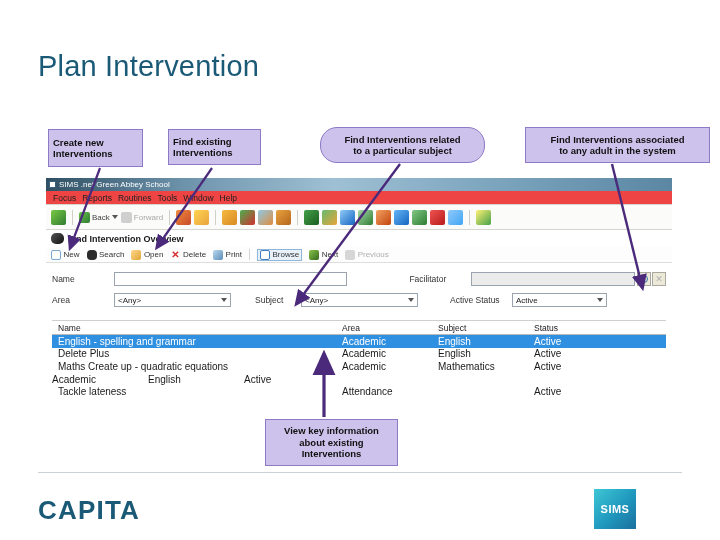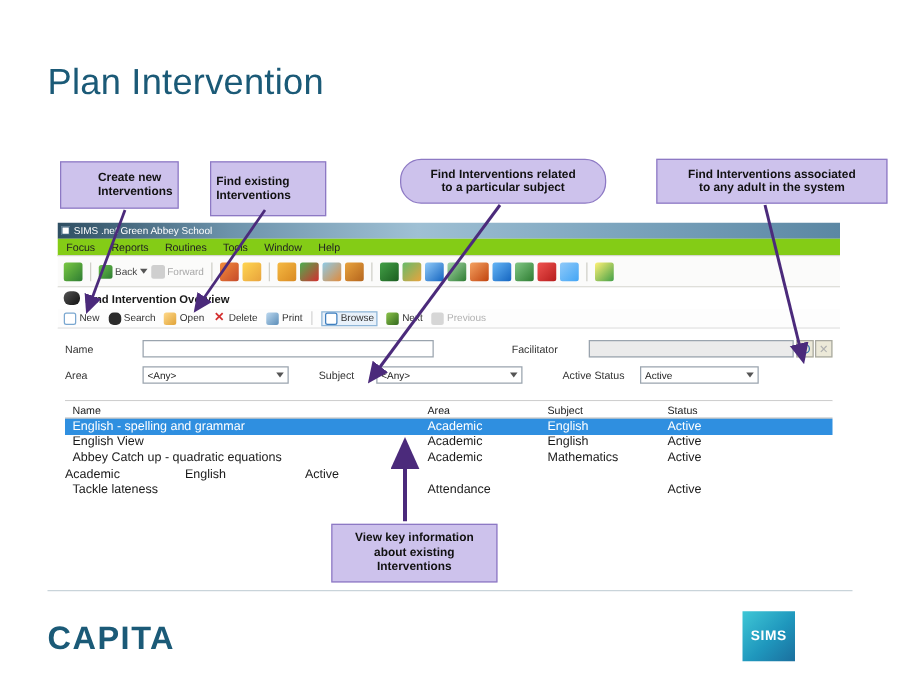--- a/index.html
+++ b/index.html
@@ -21,44 +21,44 @@
   .callout {
     position:absolute;
     background:#cdc2ec;
     border:1.5px solid #8d79c4;
     color:#111111;
     font-size:9.5px; font-weight:bold; line-height:11.5px;
     text-align:center;
     display:flex; align-items:center; justify-content:center;
     padding:2px 4px;
   }
-  #callout-create   { left:48px;  top:129px; width:95px;  height:38px; text-align:left; justify-content:flex-end;}
-  #callout-find     { left:168px; top:129px; width:93px;  height:44px; text-align:left; justify-content:flex-start;}
+  #callout-create   { left:48px;  top:129px; width:95px;  height:38px; text-align:left; justify-content:flex-start;}
+  #callout-find     { left:168px; top:129px; width:93px;  height:36px; text-align:left; justify-content:flex-start;}
   #callout-subject  { left:320px; top:127px; width:165px; height:36px;border-radius:17px; }
   #callout-adult    { left:525px; top:127px; width:185px; height:36px; }
   #callout-view     { left:265px; top:419px; width:133px; height:47px; }
 
   
   #arrow-layer { position:absolute; left:0; top:0; width:720px; height:540px; pointer-events:none; }
 
   
   #app-window {
     position:absolute; left:46px; top:178px; width:626px; height:228px;
     background:#ffffff; overflow:hidden;
   }
   #app-titlebar {
     height:13px; width:100%;
     background:linear-gradient(to right,#2f4f63 0%,#6d93ab 22%,#9fc0d4 46%,#7ea6bf 70%,#5b87a3 100%);
     display:flex; align-items:center; gap:3px; padding-left:3px;
     font-size:8px; color:#ffffff; white-space:nowrap;
   }
   .tb-sq { width:7px; height:7px; background:#ffffff; border:1px solid #3a5f78; flex:0 0 auto;}
   #app-menubar {
-    height:14px; background:#84cc16; border-bottom:1px solid #d6d6d0;
-    display:flex; align-items:center; gap:13px; padding-left:7px;
+    height:14px; background:#ef4444; border-bottom:1px solid #d6d6d0;
+    display:flex; align-items:center; gap:6px; padding-left:7px;
     font-size:8.5px; color:#222222;
   }
   .menu-item { cursor:default; }
 
   #app-toolbar {
     height:25px; background:#fbfbfa; border-bottom:1px solid #d6d6d0;
     display:flex; align-items:center; gap:3px; padding-left:5px;
   }
   .ico { width:15px; height:15px; border-radius:2px; flex:0 0 auto; position:relative; }
   .tb-sep { width:1px; height:15px; background:#cfcfc8; margin:0 3px; flex:0 0 auto;}
@@ -299,27 +299,27 @@
       <div class="c-stat">Status</div>
     </div>
 
     <div class="grid-row sel">
       <div class="c-name">English - spelling and grammar</div>
       <div class="c-area">Academic</div>
       <div class="c-subj">English</div>
       <div class="c-stat">Active</div>
     </div>
     <div class="grid-row">
-      <div class="c-name">English View</div>
+      <div class="c-name">Delete Plus</div>
       <div class="c-area">Academic</div>
       <div class="c-subj">English</div>
       <div class="c-stat">Active</div>
     </div>
     <div class="grid-row">
-      <div class="c-name">Abbey Catch up - quadratic equations</div>
+      <div class="c-name">Maths Create up - quadratic equations</div>
       <div class="c-area">Academic</div>
       <div class="c-subj">Mathematics</div>
       <div class="c-stat">Active</div>
     </div>
     <div class="grid-row">
       <div class="c-area">Academic</div>
       <div class="c-subj">English</div>
       <div class="c-stat">Active</div>
     </div>
     <div class="grid-row">

